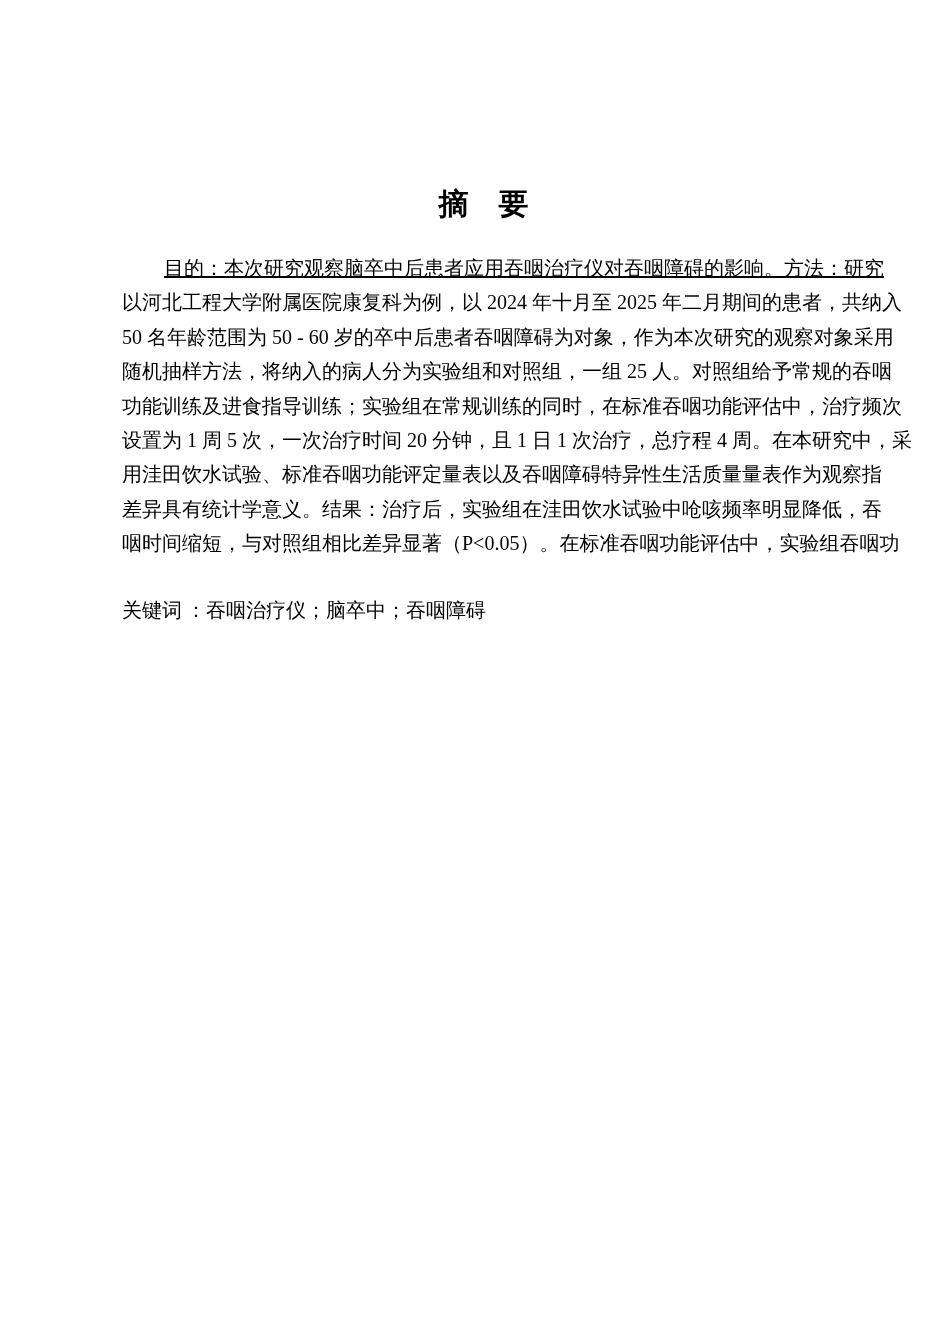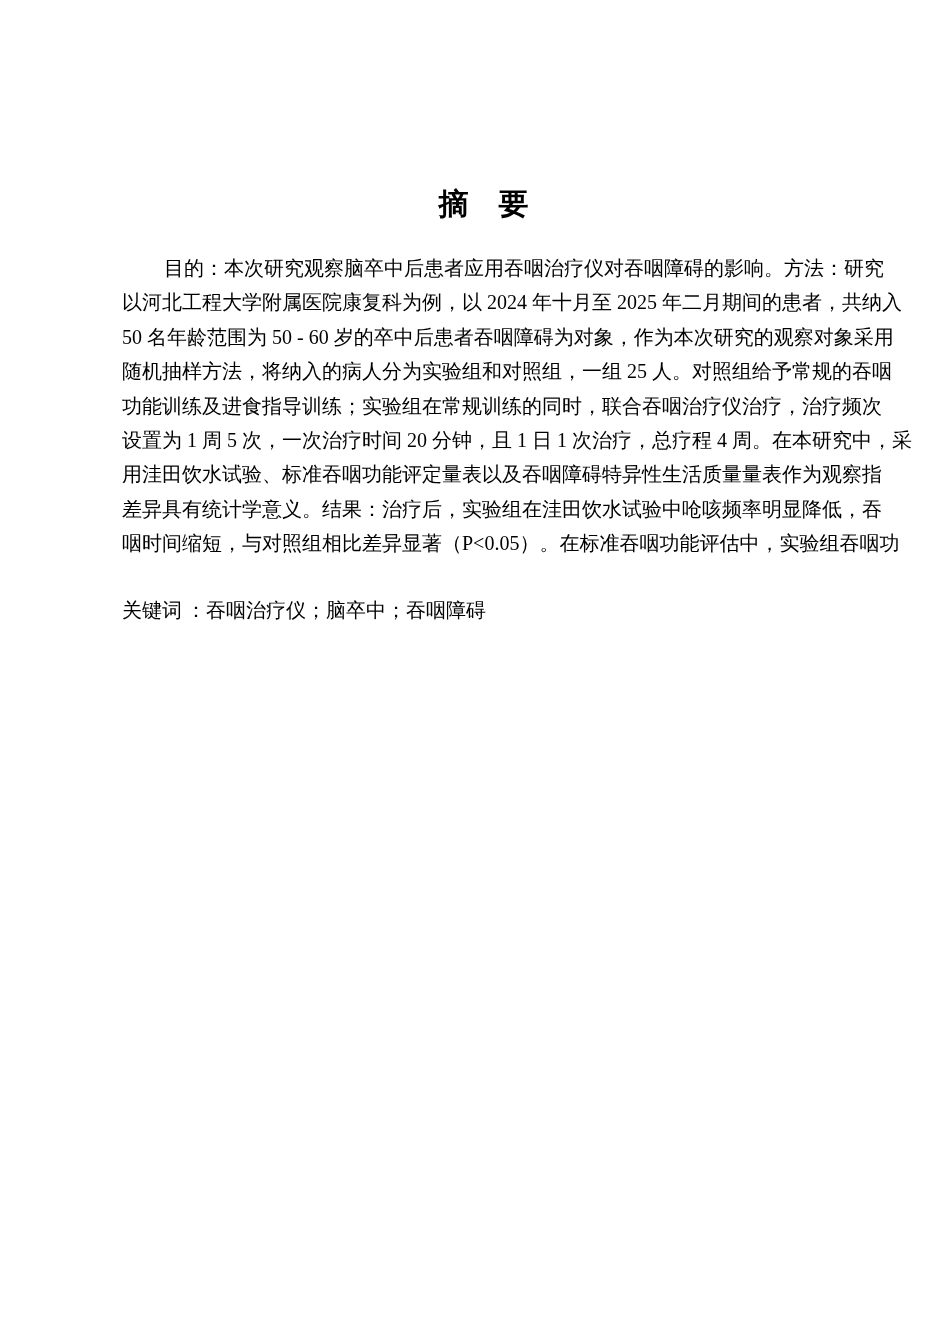--- a/index.html
+++ b/index.html
@@ -36,20 +36,21 @@
   }
   .abstract .line {
     line-height: 32.4px;
     text-align: justify;
     text-align-last: justify;
     text-justify: inter-character;
     white-space: nowrap;
   }
   .abstract .line-first {
     text-indent: 42px;
+    text-decoration: underline;
   }
   .abstract .line-last {
     text-align-last: left;
   }
   .keywords {
     margin-top: 34px;
     font-size: 20px;
     line-height: 32.4px;
     color: #000000;
   }
@@ -63,21 +64,21 @@
 <div class="page">
   <div class="content">
 
     <div class="doc-title">摘　要</div>
 
     <div class="abstract">
       <div class="line line-first">目的：本次研究观察脑卒中后患者应用吞咽治疗仪对吞咽障碍的影响。方法：研究</div>
       <div class="line">以河北工程大学附属医院康复科为例，以 2024 年十月至 2025 年二月期间的患者，共纳入</div>
       <div class="line">50 名年龄范围为 50 - 60 岁的卒中后患者吞咽障碍为对象，作为本次研究的观察对象采用</div>
       <div class="line">随机抽样方法，将纳入的病人分为实验组和对照组，一组 25 人。对照组给予常规的吞咽</div>
-      <div class="line">功能训练及进食指导训练；实验组在常规训练的同时，联合吞咽治疗仪治疗，治疗频次</div>
+      <div class="line">功能训练及进食指导训练；实验组在常规训练的同时，在标准吞咽功能评估中，治疗频次</div>
       <div class="line">设置为 1 周 5 次，一次治疗时间 20 分钟，且 1 日 1 次治疗，总疗程 4 周。在本研究中，采</div>
       <div class="line">用洼田饮水试验、标准吞咽功能评定量表以及吞咽障碍特异性生活质量量表作为观察指</div>
       <div class="line">差异具有统计学意义。结果：治疗后，实验组在洼田饮水试验中呛咳频率明显降低，吞</div>
       <div class="line">咽时间缩短，与对照组相比差异显著（P&lt;0.05）。在标准吞咽功能评估中，实验组吞咽功</div>
     </div>
 
     <div class="keywords">
       <span class="kw-label">关键词</span><span>：吞咽治疗仪；脑卒中；吞咽障碍</span>
     </div>
 

